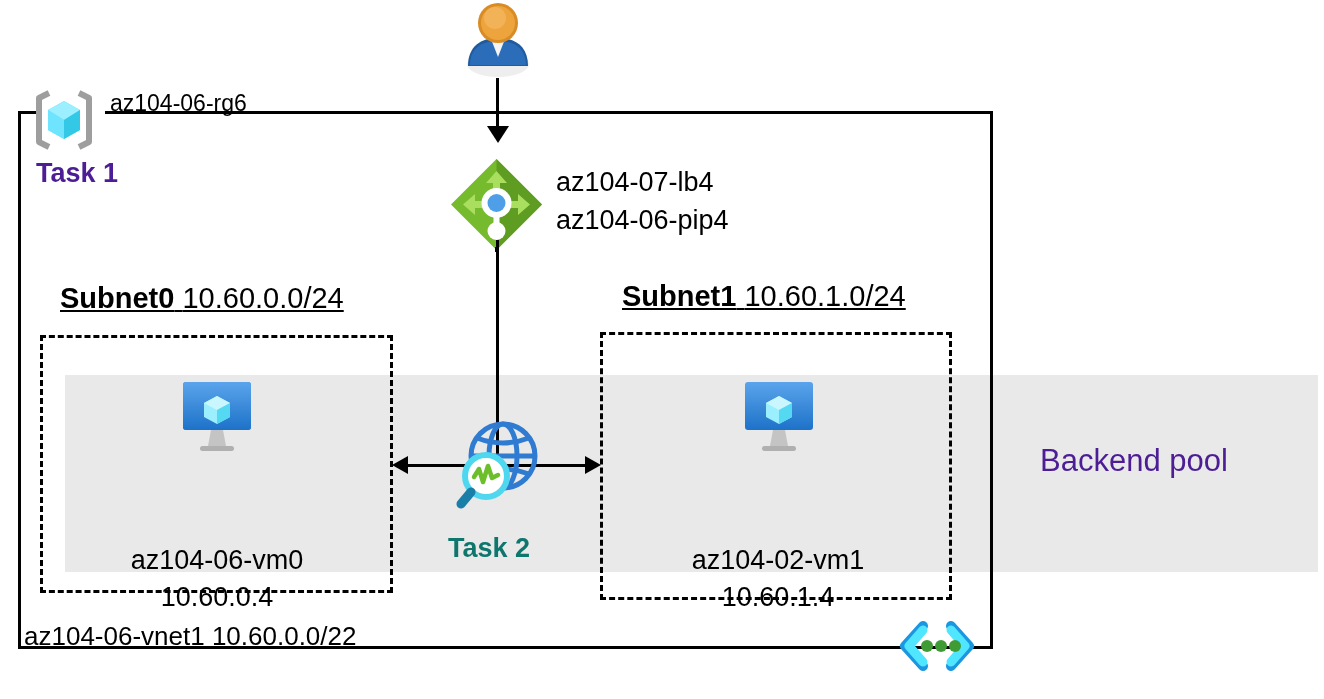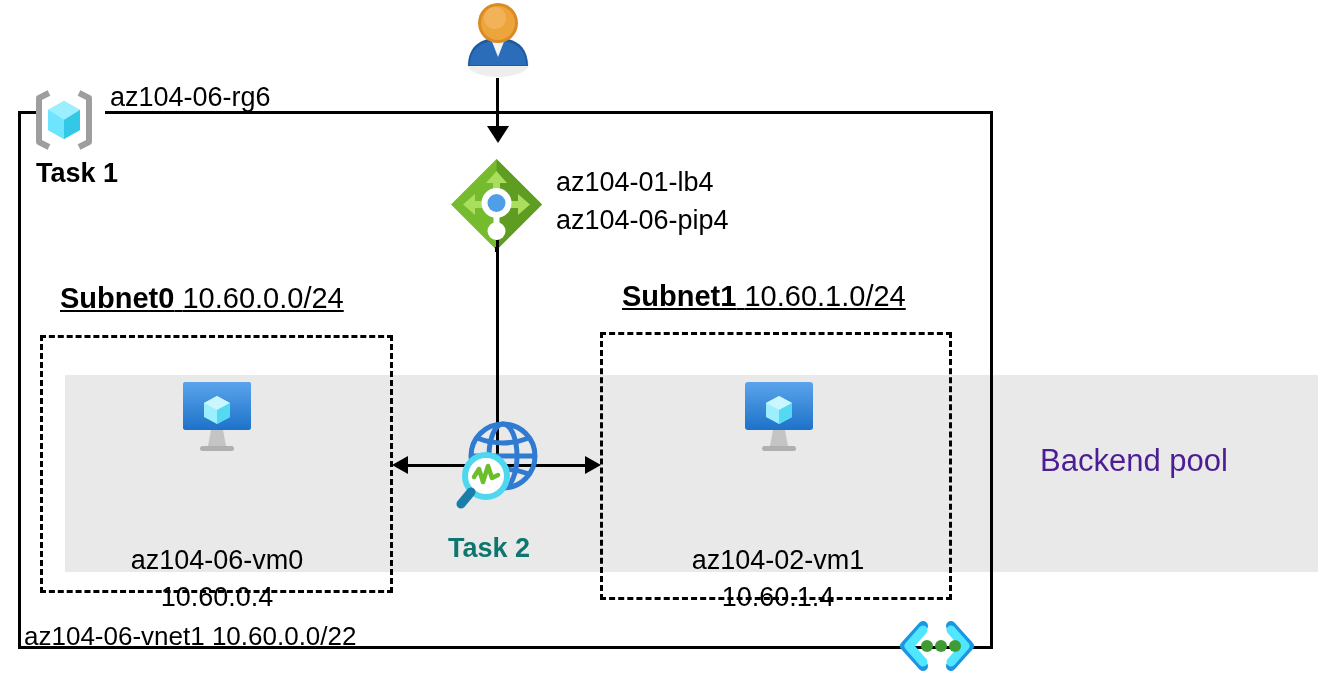--- a/index.html
+++ b/index.html
@@ -15,23 +15,23 @@
 
   
   .rg-left{position:absolute;left:18px;top:111px;width:3px;height:538px;background:#000;}
   .rg-right{position:absolute;left:990px;top:111px;width:3px;height:538px;background:#000;}
   .rg-bottom{position:absolute;left:18px;top:646px;width:975px;height:3px;background:#000;}
   .rg-top-a{position:absolute;left:18px;top:111px;width:18px;height:3px;background:#000;}
   .rg-top-b{position:absolute;left:105px;top:111px;width:888px;height:3px;background:#000;}
 
   
   .rg-icon{position:absolute;left:33px;top:89px;width:62px;height:62px;}
-  .rg-label{position:absolute;left:110px;top:82px;font-size:27px;white-space:nowrap;}
+  .rg-label{position:absolute;left:110px;top:90px;font-size:23px;white-space:nowrap;}
   .task1{position:absolute;left:36px;top:158px;font-size:27px;font-weight:bold;
-         color:#000000;white-space:nowrap;}
+         color:#4c1d95;white-space:nowrap;}
 
   
   .user-icon{position:absolute;left:462px;top:2px;width:72px;height:76px;}
   .user-line{position:absolute;left:496px;top:78px;width:3px;height:52px;background:#000;}
   .user-arrow{position:absolute;left:487px;top:126px;width:0;height:0;
        border-left:11px solid transparent;border-right:11px solid transparent;
        border-top:17px solid #000;}
 
   
   .lb-icon{position:absolute;left:449px;top:157px;width:95px;height:95px;}
@@ -124,21 +124,21 @@
       <path d="M14 47.5 L26 37 L26 44 L36 44 L36 51 L26 51 L26 58 Z" fill="#a9de5e"></path>
       <path d="M81 47.5 L69 37 L69 44 L59 44 L59 51 L69 51 L69 58 Z" fill="#a9de5e"></path>
       <circle cx="47.5" cy="46" r="15" fill="#ffffff"></circle>
       <circle cx="47.5" cy="46" r="9" fill="#4f9ee8"></circle>
       <rect x="44.5" y="58" width="6" height="12" fill="#ffffff"></rect>
       <circle cx="47.5" cy="74" r="9" fill="#ffffff"></circle>
       <rect x="46" y="90" width="3" height="10" fill="#000"></rect>
     </svg>
   </div>
   <div class="lb-label">
-    <div>az104-01-lb4</div>
+    <div>az104-07-lb4</div>
     <div>az104-06-pip4</div>
   </div>
   <div class="lb-line"></div>
 
   <div class="subnet-box" id="subnet0-box"></div>
   <div class="subnet-title" id="subnet0-title">
     <b>Subnet0</b>
     <span>10.60.0.0/24</span>
   </div>
   <div class="vm-icon" id="vm0-icon">

